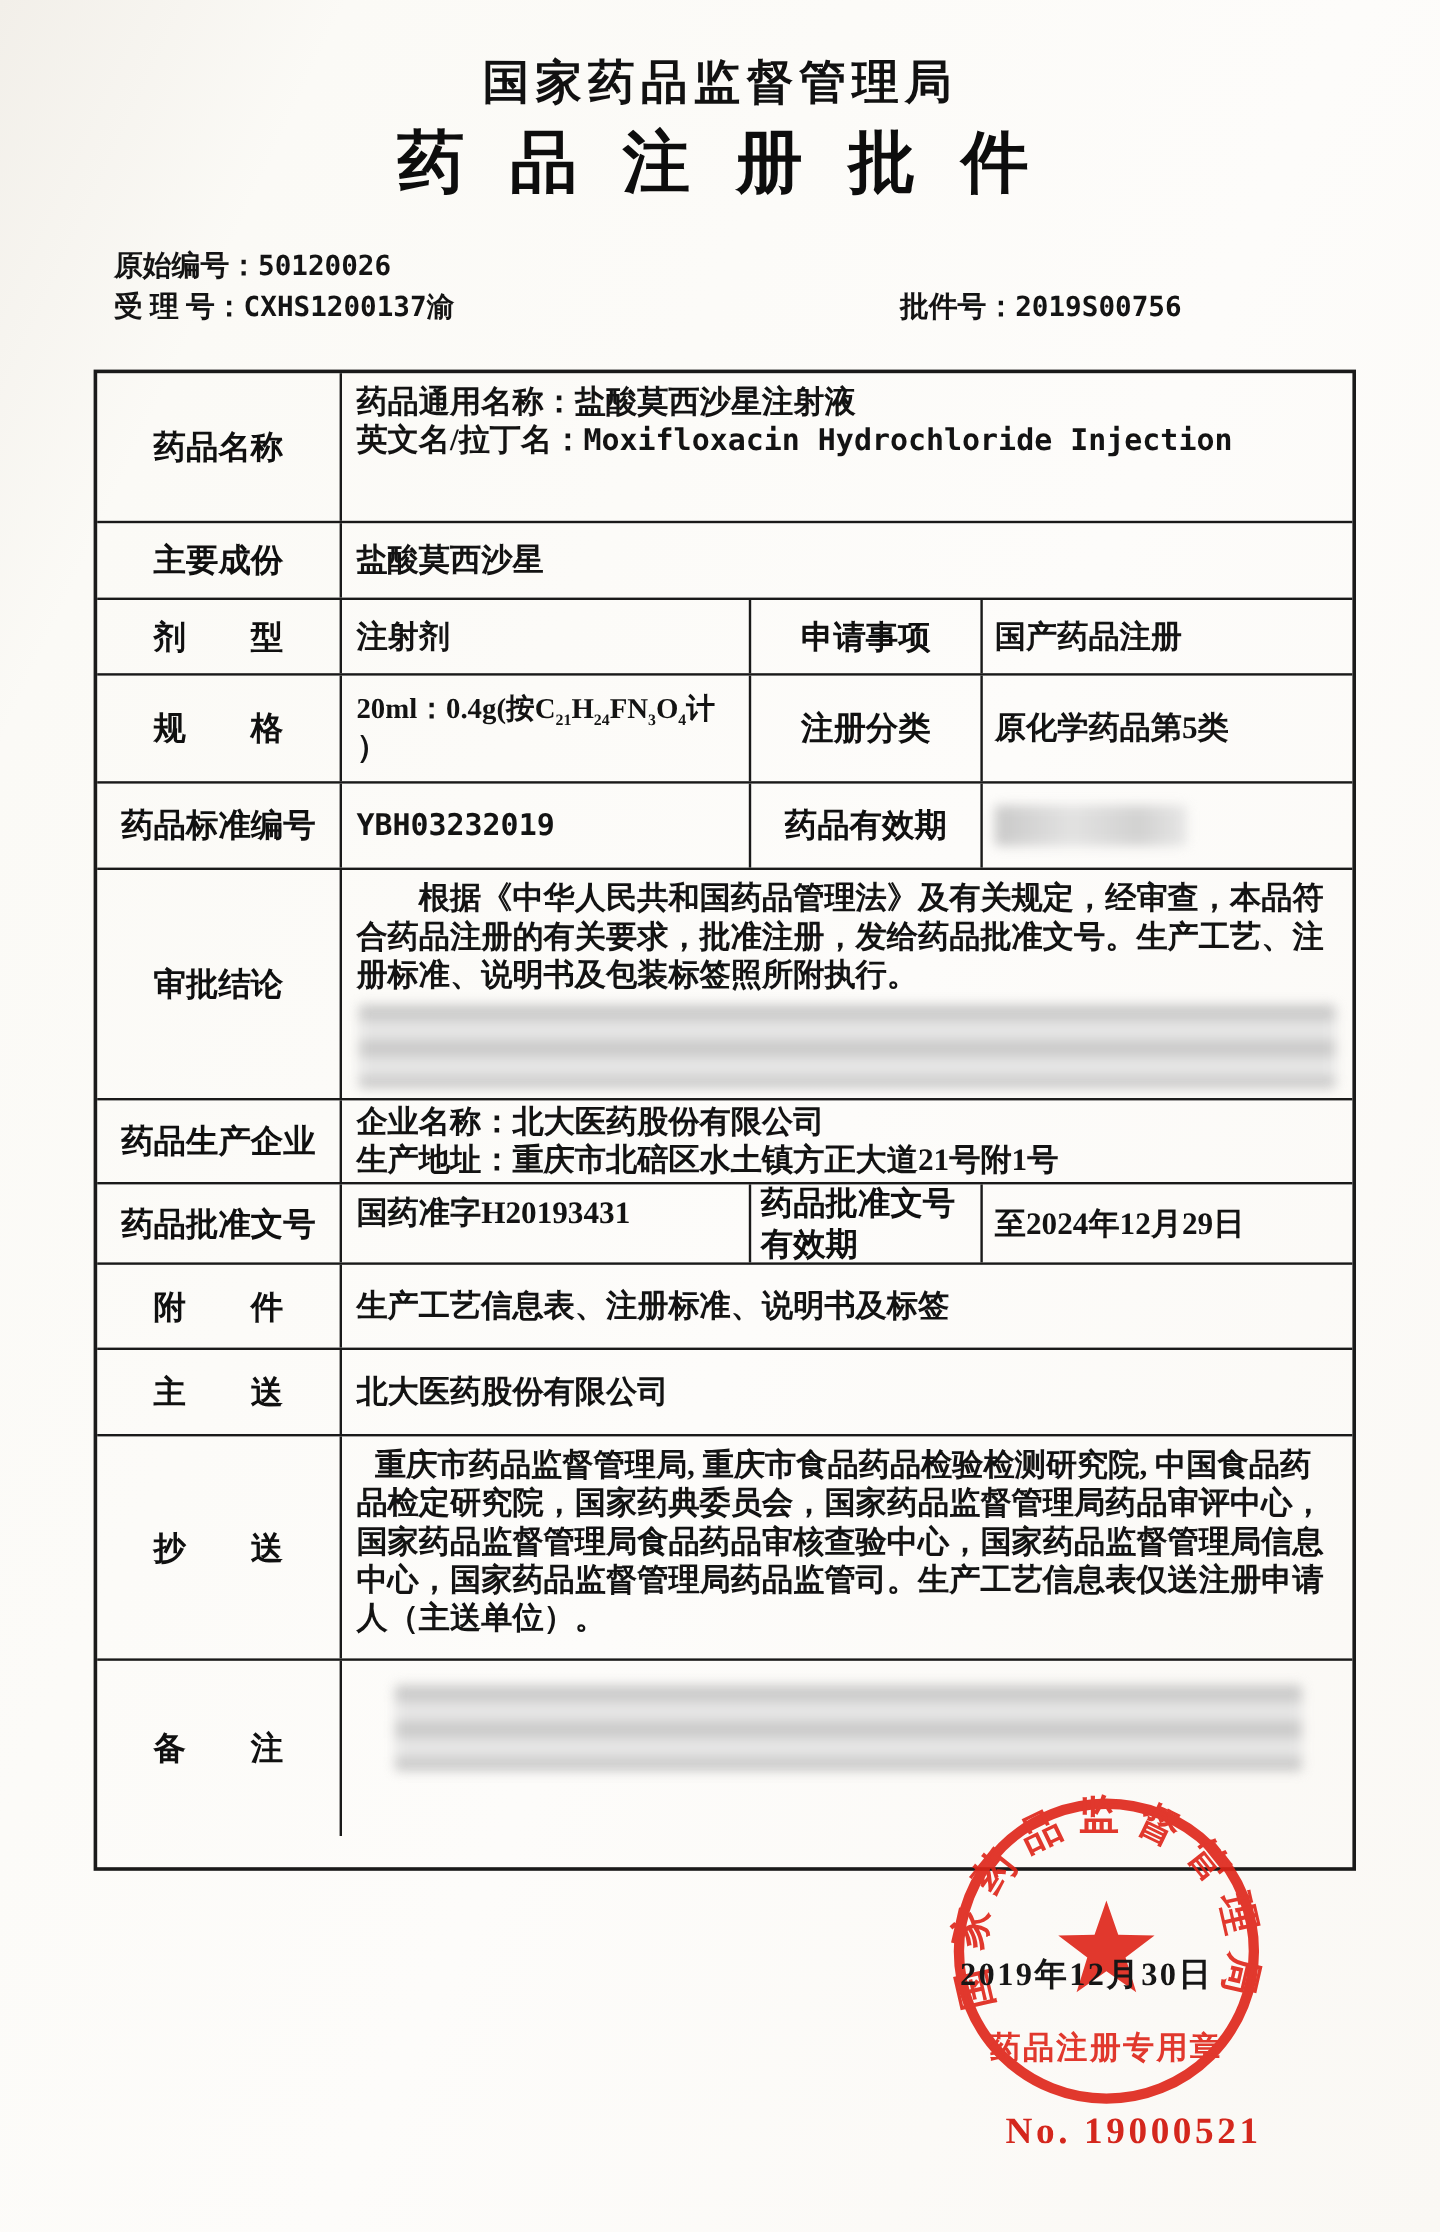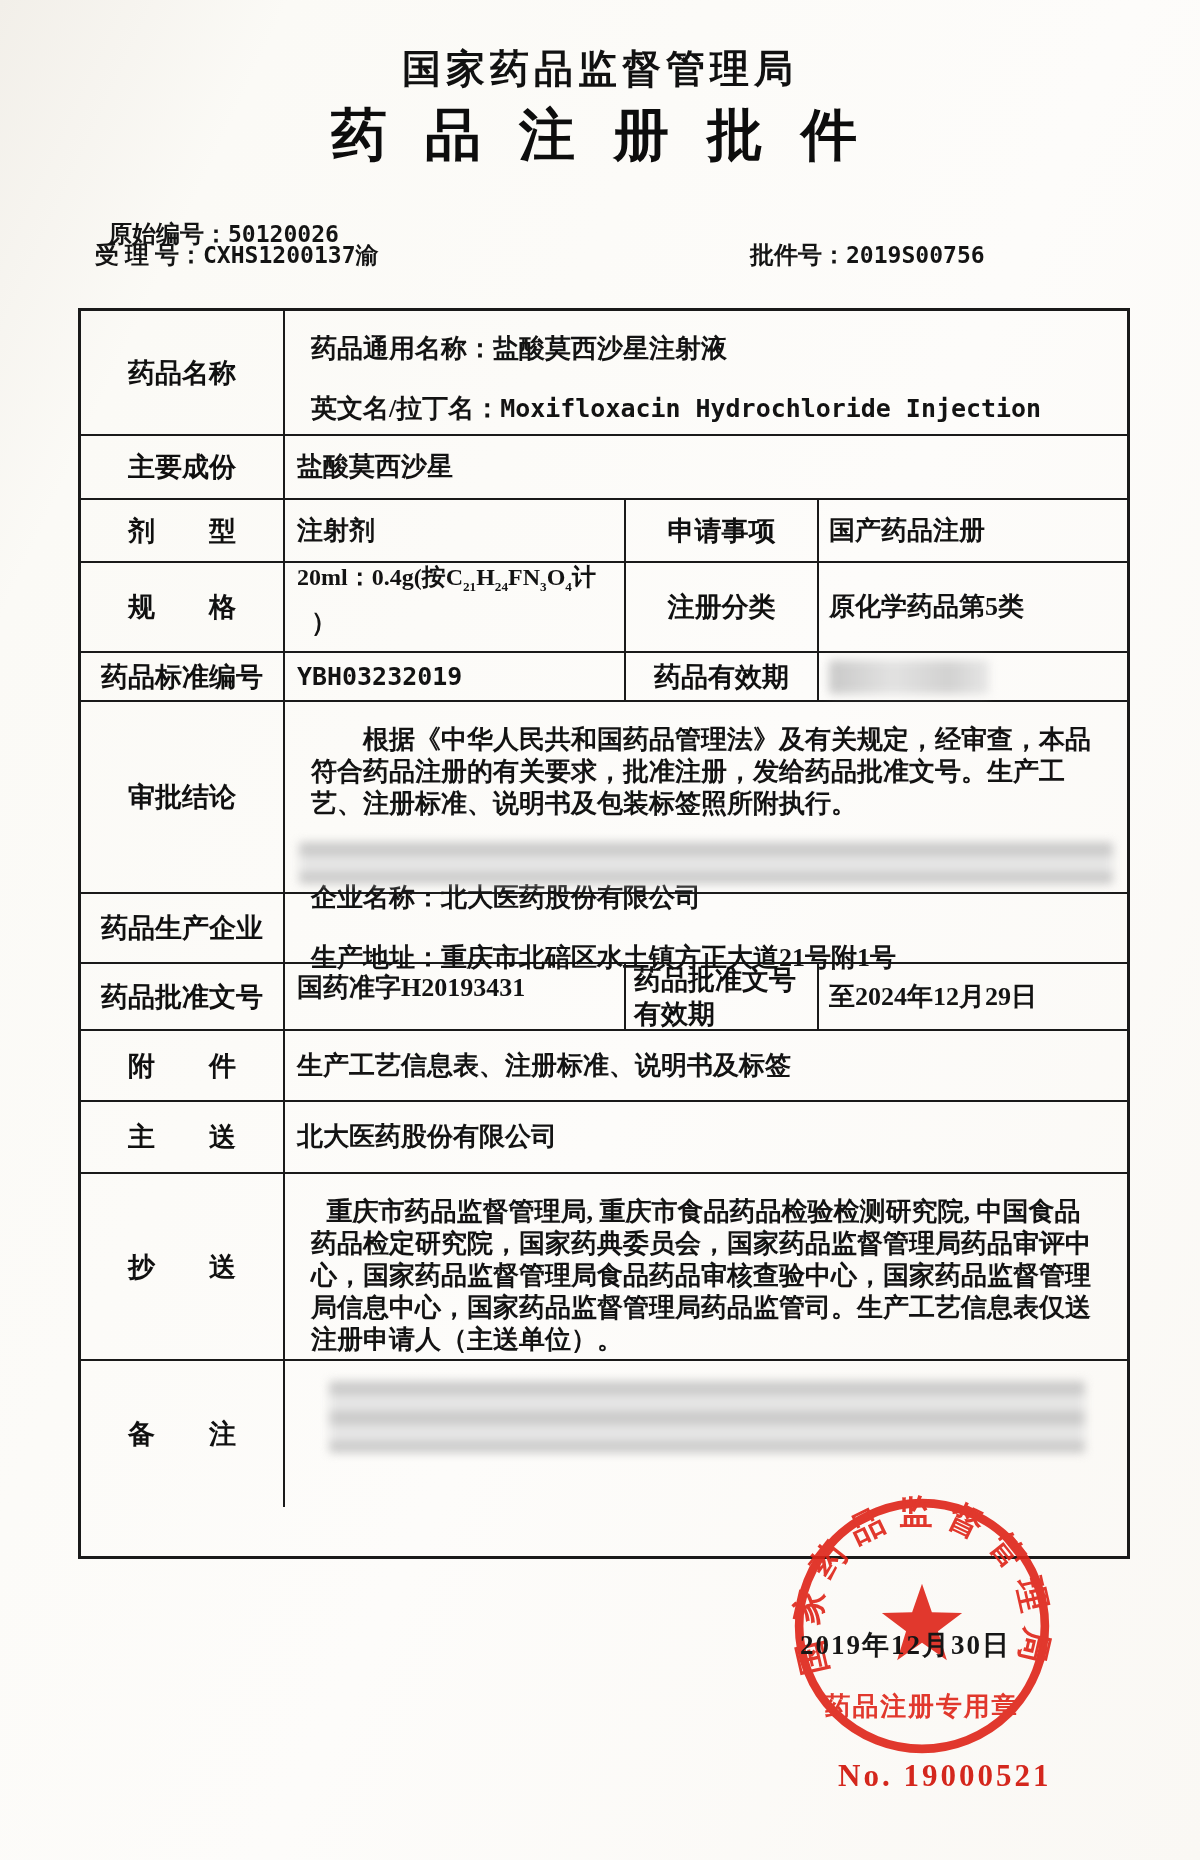--- a/index.html
+++ b/index.html
@@ -7,48 +7,48 @@
     position:relative;width:1200px;height:1860px;margin:0 auto;
     background:linear-gradient(115deg,#f2efe9 0%,#fbfaf6 14%,#fdfcfa 55%,#faf8f4 100%);
     font-family:"Liberation Serif",serif;color:#181818;overflow:hidden;
   }
   .agency{position:absolute;top:42px;left:0;width:100%;text-align:center;
     font-size:39px;font-weight:700;letter-spacing:5px;color:#111;
     font-family:"Liberation Sans",sans-serif;}
   .title{position:absolute;top:98px;left:0;width:100%;text-align:center;
     font-size:56px;font-weight:700;letter-spacing:12px;color:#0d0d0d;}
   .meta{position:absolute;font-size:24px;font-weight:700;color:#141414;}
-  .meta1{left:108px;top:205px;margin-top:13px;}
+  .meta1{left:95px;top:205px;}
   .meta2{left:95px;top:239px;width:1035px;}
   .approval-no{position:absolute;left:655px;top:0;}
   .mono{font-family:"DejaVu Sans Mono",monospace;font-weight:700;font-size:0.96em;}
 
   .doc-table{position:absolute;left:78px;top:308px;width:1052px;height:1251px;
     border:3px solid #1a1a1a;box-sizing:border-box;display:flex;flex-direction:column;}
   .row{display:flex;border-bottom:2px solid #1a1a1a;box-sizing:border-box;flex:none;}
   .row.last{border-bottom:none;gap:30px;}
-  .r1{height:125px}.r2{height:64px}.r3{height:63px}.r4{height:90px}.r5{height:49px}
+  .r1{height:125px}.r2{height:64px}.r3{height:63px}.r4{height:90px}.r5{height:72px}
   .r6{height:192px}.r7{height:70px}.r8{height:67px}.r9{height:71px}.r10{height:72px}
   .r11{height:187px}.r12{height:146px}
   .cl{width:204px;flex:none;border-right:2px solid #1a1a1a;box-sizing:border-box;
     display:flex;align-items:center;justify-content:center;text-align:center;
     font-family:"Liberation Sans",sans-serif;font-weight:700;font-size:27px;color:#101010;
     padding:0 6px;}
   .cl2{width:195px;flex:none;border-left:2px solid #1a1a1a;border-right:2px solid #1a1a1a;
     box-sizing:border-box;display:flex;align-items:center;justify-content:center;text-align:left;
     font-family:"Liberation Sans",sans-serif;font-weight:700;font-size:27px;color:#101010;
     padding:0 8px;line-height:34px;}
   .cv{flex:1;box-sizing:border-box;font-size:26px;font-weight:600;color:#131313;
     padding:8px 12px;display:flex;flex-direction:column;justify-content:center;line-height:34px;}
   .cv1{width:339px;flex:none;box-sizing:border-box;font-size:26px;font-weight:600;color:#131313;
     padding:8px 12px;display:flex;flex-direction:column;justify-content:center;line-height:32px;}
   .cv2{flex:1;box-sizing:border-box;font-size:26px;font-weight:600;color:#131313;
     padding:0 10px;display:flex;flex-direction:column;justify-content:center;line-height:32px;}
   .top-align{justify-content:flex-start;}
-  .para{margin:14px;line-height:32px;}
+  .para{margin:0;line-height:32px;}
   .indent2{text-indent:2em;}
   .indent05{text-indent:0.6em;}
   sub{font-size:0.55em;line-height:0;}
   .spec-line{white-space:nowrap;font-size:24px;}
   .blur-block{filter:blur(5px);opacity:.8;border-radius:3px;
     background:repeating-linear-gradient(180deg,#bfbfbf 0 14px,#e2e2e2 14px 30px);}
   .blur-conclusion{height:86px;margin:8px 2px 0 2px;}
   .blur-remarks{height:72px;margin:12px 6px 0 2px;width:96%;}
   .blur-validity{width:160px;height:34px;display:inline-block;filter:blur(5px);opacity:.75;
     background:linear-gradient(90deg,#b8b8b8,#dadada 40%,#c4c4c4 75%,#e0e0e0);border-radius:3px;}

